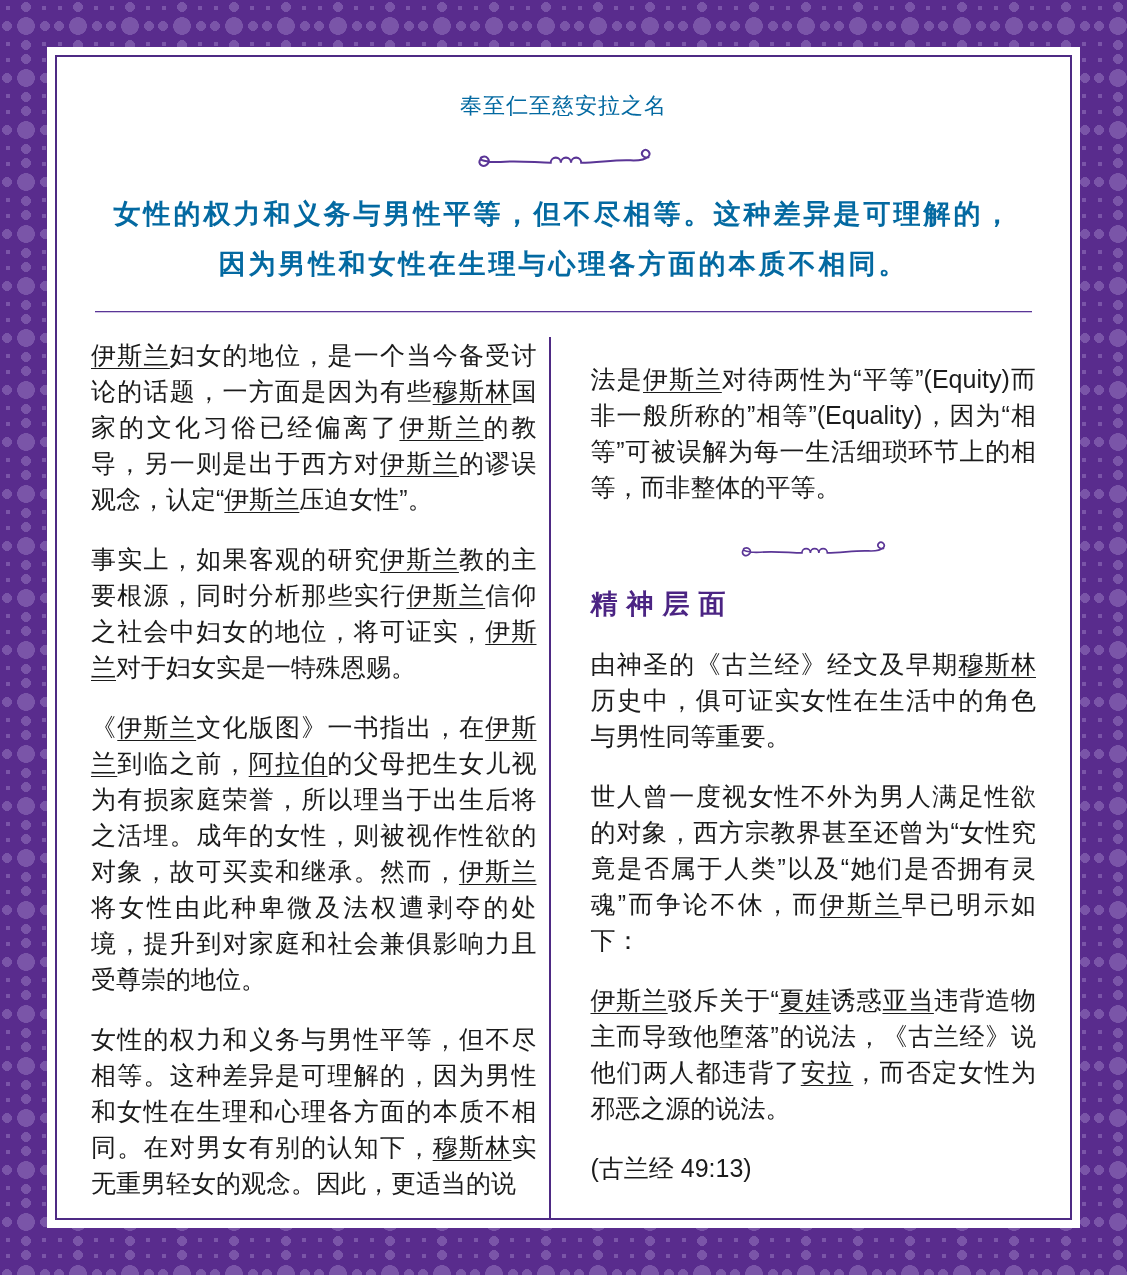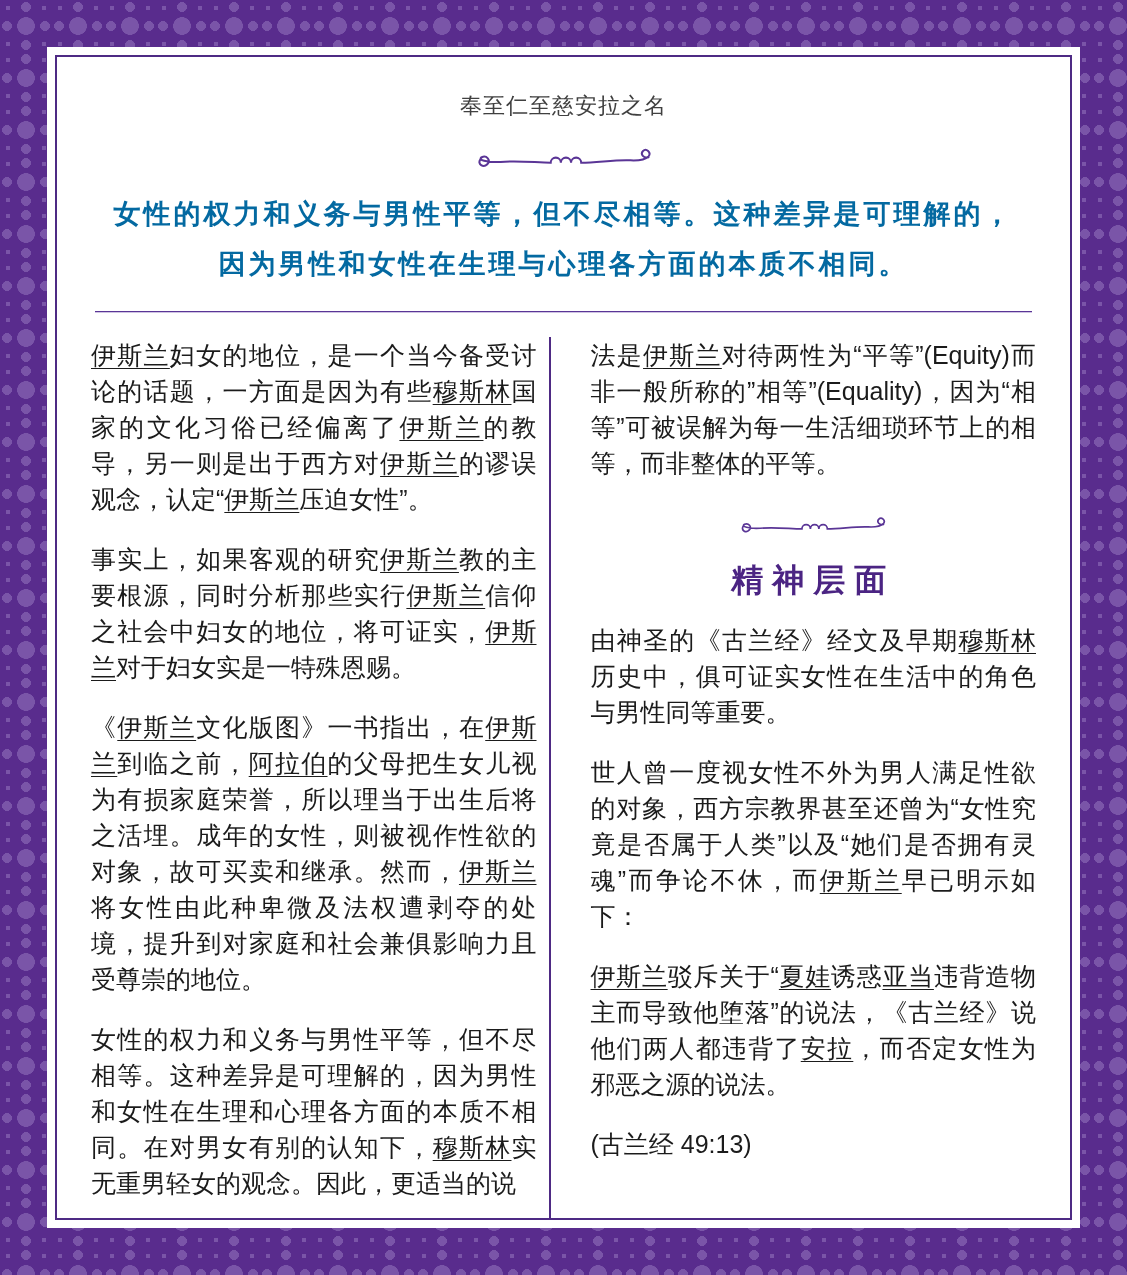--- a/index.html
+++ b/index.html
@@ -30,21 +30,21 @@
   }
   .content-frame {
     border:2px solid #4e2a84;
     width:100%; height:100%;
     padding:26px 34px 0 34px;
     overflow:hidden;
   }
   .bismillah {
     text-align:center;
     font-size:22px;
-    color:#404040;
+    color:#0369a1;
     letter-spacing:1px;
     margin-top:8px;
   }
   .flourish-wrap { text-align:center; margin:14px 0 2px; }
   .flourish-wrap.small { margin:6px 0 8px; }
   .headline {
     text-align:center;
     color:#0369a1;
     font-weight:bold;
     font-size:27px;
@@ -58,29 +58,29 @@
     border-bottom:1px solid #cfc3e3;
     margin:22px 4px 0 4px;
   }
   .columns {
     display:flex;
     margin-top:24px;
     align-items:stretch;
   }
   .col { flex:1 1 0; color:#1b1b1b; font-size:25px; line-height:36px; text-align:justify; }
   .col-left  { padding-right:12px; }
-  .col-right { padding-left:40px; }
+  .col-right { padding-left:40px;margin-top:24px; }
   .col-divider { width:2px; background:#4e2a84; }
   .col p { margin-bottom:24px; }
   .pn { text-decoration:underline; text-decoration-thickness:1px; text-underline-offset:4px; }
   .section-title {
-    text-align:center;
+    text-align:left;
     color:#4b2483;
     font-weight:bold;
-    font-size:32px;
+    font-size:27px;
     letter-spacing:9px;
     margin:0 0 24px 0;
   }
   .quote-block { margin-top:10px; }
   .quote-block p { margin-bottom:2px; }
 </style>
 </head>
 <body>
 
 <div class="page-frame">

